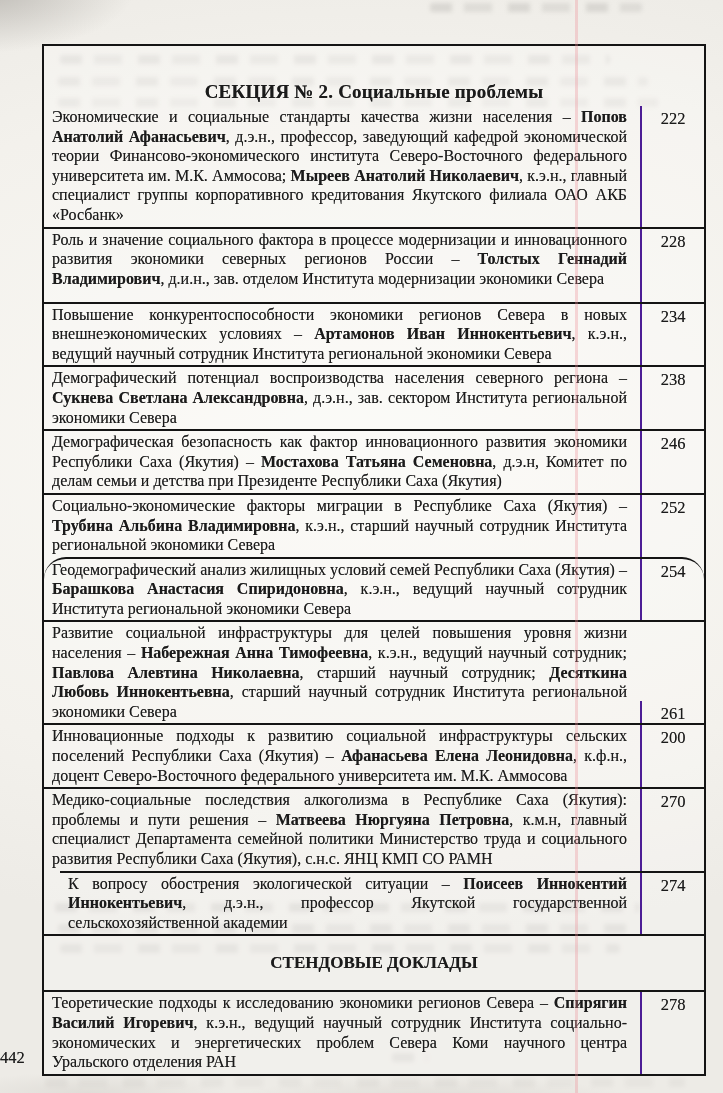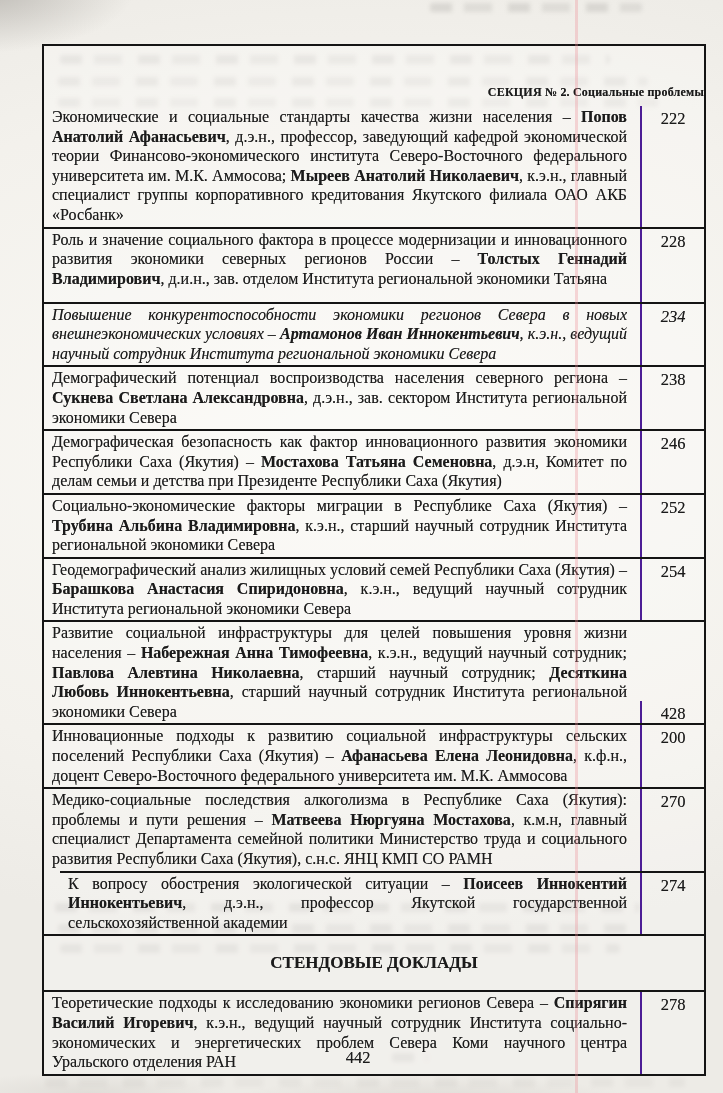--- a/index.html
+++ b/index.html
@@ -27,25 +27,25 @@
   
   .toc{position:absolute;left:42px;top:44px;width:664px;border:2px solid #141414;
     background:rgba(255,255,255,.25);z-index:2;box-sizing:border-box;}
   .row{display:flex;border-top:2px solid #141414;box-sizing:border-box;}
   .row:first-child{border-top:none;}
   .cell-title{flex:1 1 auto;padding:1px 13px 2px 8px;font-size:16px;line-height:19.6px;
     text-align:justify;text-justify:inter-word;box-sizing:border-box;}
   .cell-page{flex:0 0 64px;border-left:2px solid #4c1d95;text-align:center;
     font-size:16.5px;line-height:19px;padding-top:3px;box-sizing:border-box;}
   .hdr{justify-content:center;align-items:center;min-height:60px;}
-  .hdr .hdr-text{font-weight:bold;font-size:12px;letter-spacing:.2px;text-align:right;width:100%;margin-top:32px;}
+  .hdr .hdr-text{font-weight:bold;font-size:19px;letter-spacing:.2px;text-align:center;width:100%;margin-top:32px;}
   .section-row{justify-content:center;align-items:center;min-height:56px;}
   .section-row .hdr-text{font-weight:bold;font-size:17px;text-align:center;width:100%;}
   b{font-weight:bold;}
-  .footer-num{position:absolute;top:1048px;left:0;width:716px;text-align:center;
+  .footer-num{position:absolute;top:1048px;left:0;width:716px;text-align:left;
     font-size:16.5px;z-index:2;}
   
   .toc, .footer-num{text-shadow:0 0 .4px rgba(20,20,20,.55);}
 </style>
 </head>
 <body>
 
 <div class="paper-noise"></div>
 
 <div class="bleed" style="left:430px;top:3px;width:212px;"></div>
@@ -63,53 +63,53 @@
 <div class="toc">
   <div class="row hdr">
     <div class="hdr-text">СЕКЦИЯ № 2. Социальные проблемы</div>
   </div>
   <div id="toc-body">
       <div class="row" style="min-height: 118px;">
         <div class="cell-title"><span>Экономические и социальные стандарты качества жизни населения – </span><b>Попов Анатолий Афанасьевич</b><span>, д.э.н., профессор, заведующий кафедрой экономической теории Финансово-экономического института Северо-Восточного федерального университета им. М.К. Аммосова; </span><b>Мыреев Анатолий Николаевич</b><span>, к.э.н., главный специалист группы корпоративного кредитования Якутского филиала ОАО АКБ «Росбанк»</span></div>
         <div class="cell-page">222</div>
       </div>
       <div class="row" style="min-height: 75px;">
-        <div class="cell-title"><span>Роль и значение социального фактора в процессе модернизации и инновационного развития экономики северных регионов России – </span><b>Толстых Геннадий Владимирович</b><span>, д.и.н., зав. отделом Института региональной экономики Татьяна</span></div>
+        <div class="cell-title"><span>Роль и значение социального фактора в процессе модернизации и инновационного развития экономики северных регионов России – </span><b>Толстых Геннадий Владимирович</b><span>, д.и.н., зав. отделом Института модернизации экономики Севера</span></div>
         <div class="cell-page">228</div>
       </div>
-      <div class="row" style="min-height: 61px; font-style: italic;">
+      <div class="row" style="min-height: 61px;">
         <div class="cell-title"><span>Повышение конкурентоспособности экономики регионов Севера в новых внешнеэкономических условиях – </span><b>Артамонов Иван Иннокентьевич</b><span>, к.э.н., ведущий научный сотрудник Института региональной экономики Севера</span></div>
         <div class="cell-page">234</div>
       </div>
       <div class="row" style="min-height: 59px;">
         <div class="cell-title"><span>Демографический потенциал воспроизводства населения северного региона – </span><b>Сукнева Светлана Александровна</b><span>, д.э.н., зав. сектором Института региональной экономики Севера</span></div>
         <div class="cell-page">238</div>
       </div>
       <div class="row" style="min-height: 58px;">
         <div class="cell-title"><span>Демографическая безопасность как фактор инновационного развития экономики Республики Саха (Якутия) – </span><b>Мостахова Татьяна Семеновна</b><span>, д.э.н, Комитет по делам семьи и детства при Президенте Республики Саха (Якутия)</span></div>
         <div class="cell-page">246</div>
       </div>
       <div class="row" style="min-height: 55px;">
         <div class="cell-title"><span>Социально-экономические факторы миграции в Республике Саха (Якутия) – </span><b>Трубина Альбина Владимировна</b><span>, к.э.н., старший научный сотрудник Института региональной экономики Севера</span></div>
         <div class="cell-page">252</div>
       </div>
-      <div class="row" style="min-height: 60px;">
+      <div class="row" style="min-height: 60px; border-radius: 22px;">
         <div class="cell-title"><span>Геодемографический анализ жилищных условий семей Республики Саха (Якутия) – </span><b>Барашкова Анастасия Спиридоновна</b><span>, к.э.н., ведущий научный сотрудник Института региональной экономики Севера</span></div>
         <div class="cell-page">254</div>
       </div>
       <div class="row" style="min-height: 100px; align-items: flex-end;">
         <div class="cell-title"><span>Развитие социальной инфраструктуры для целей повышения уровня жизни населения – </span><b>Набережная Анна Тимофеевна</b><span>, к.э.н., ведущий научный сотрудник; </span><b>Павлова Алевтина Николаевна</b><span>, старший научный сотрудник; </span><b>Десяткина Любовь Иннокентьевна</b><span>, старший научный сотрудник Института региональной экономики Севера</span></div>
-        <div class="cell-page">428</div>
+        <div class="cell-page">261</div>
       </div>
       <div class="row" style="min-height: 55px;">
         <div class="cell-title"><span>Инновационные подходы к развитию социальной инфраструктуры сельских поселений Республики Саха (Якутия) – </span><b>Афанасьева Елена Леонидовна</b><span>, к.ф.н., доцент Северо-Восточного федерального университета им. М.К. Аммосова</span></div>
         <div class="cell-page">200</div>
       </div>
       <div class="row" style="min-height: 73px;">
-        <div class="cell-title"><span>Медико-социальные последствия алкоголизма в Республике Саха (Якутия): проблемы и пути решения – </span><b>Матвеева Нюргуяна Мостахова</b><span>, к.м.н, главный специалист Департамента семейной политики Министерство труда и социального развития Республики Саха (Якутия), с.н.с. ЯНЦ КМП СО РАМН</span></div>
+        <div class="cell-title"><span>Медико-социальные последствия алкоголизма в Республике Саха (Якутия): проблемы и пути решения – </span><b>Матвеева Нюргуяна Петровна</b><span>, к.м.н, главный специалист Департамента семейной политики Министерство труда и социального развития Республики Саха (Якутия), с.н.с. ЯНЦ КМП СО РАМН</span></div>
         <div class="cell-page">270</div>
       </div>
       <div class="row" style="min-height: 58px; margin-left: 16px;">
         <div class="cell-title"><span>К вопросу обострения экологической ситуации – </span><b>Поисеев Иннокентий Иннокентьевич</b><span>, д.э.н., профессор Якутской государственной сельскохозяйственной академии</span></div>
         <div class="cell-page">274</div>
       </div>
       <div class="row section-row">
         <div class="hdr-text">СТЕНДОВЫЕ ДОКЛАДЫ</div>
       </div>
       <div class="row" style="min-height: 54px;">

